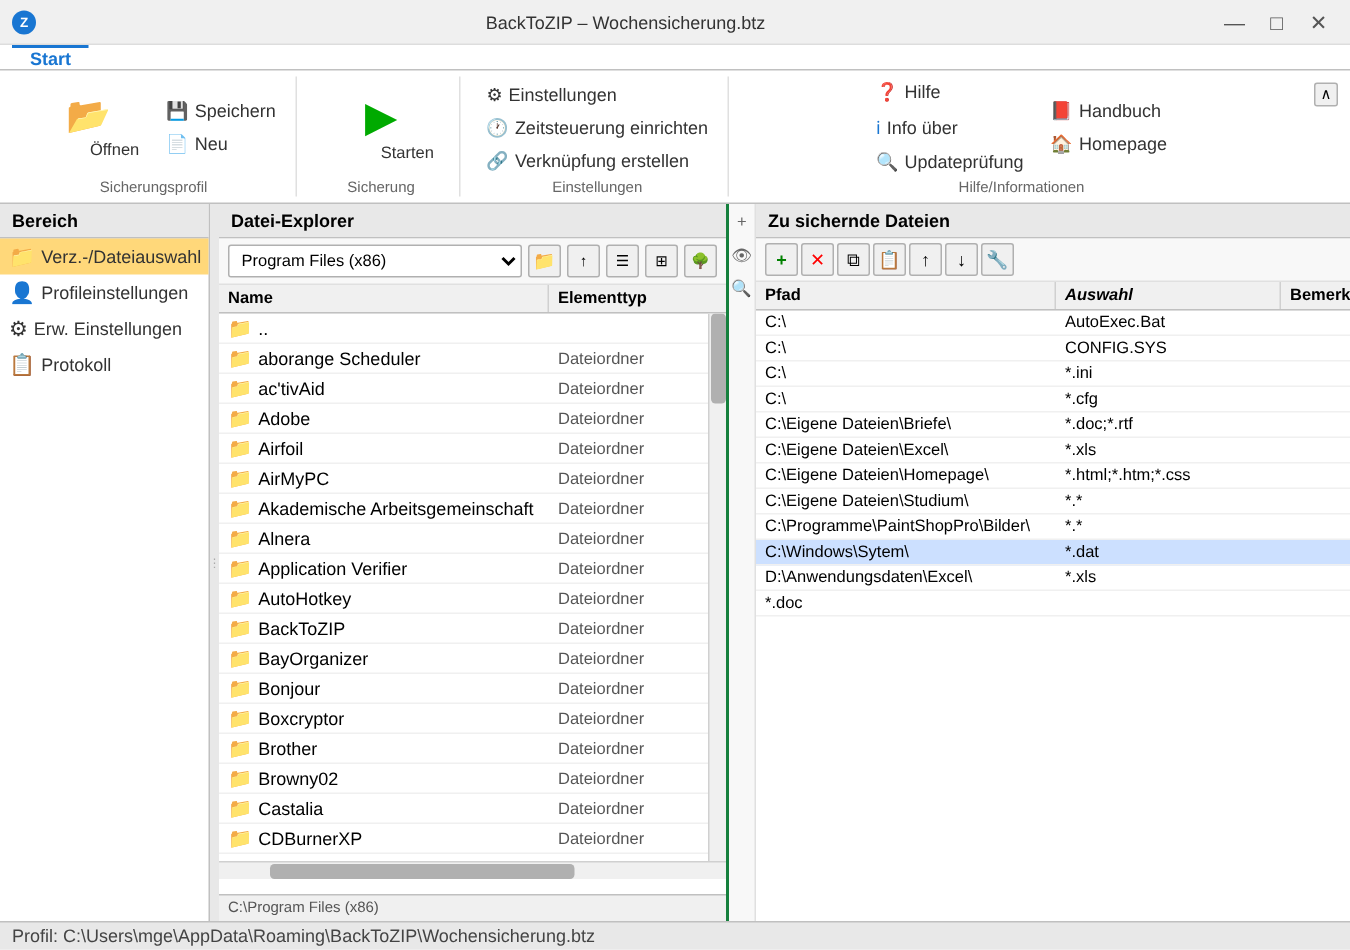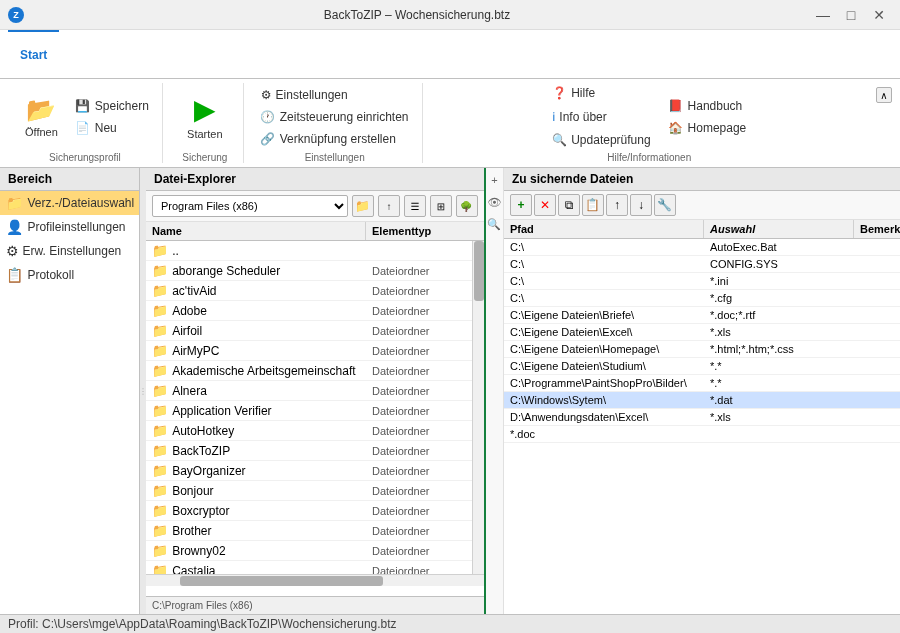--- a/index.html
+++ b/index.html
@@ -30,21 +30,21 @@
       background: #fff;
       border-bottom: 1px solid #c0c0c0;
       flex-shrink: 0;
     }
     .ribbon-tabs {
       display: flex;
       padding: 0 8px;
       border-bottom: 1px solid #c0c0c0;
     }
     .ribbon-tab {
-      padding: 16px 12px;
+      padding: 0 12px;
       font-size: 12px;
       cursor: pointer;
       border: none;
       background: transparent;
       color: #333;
     }
     .ribbon-tab.active {
       background: #fff;
       border-top: 2px solid #1976d2;
       color: #1976d2;
@@ -85,21 +85,21 @@
       justify-content: center;
       padding: 4px 8px;
       cursor: pointer;
       border: 1px solid transparent;
       background: transparent;
       border-radius: 3px;
       gap: 2px;
       min-width: 50px;
     }
     .ribbon-btn-icon { font-size: 24px; }
-    .ribbon-btn-label { font-size: 11px; text-align: center; color: #333; }
+    .ribbon-btn-label { font-size: 11px; text-align: center; color: #333; margin-left: 35px; }
     .ribbon-btn-small {
       display: flex;
       align-items: center;
       gap: 4px;
       padding: 2px 4px;
       cursor: pointer;
       border: 1px solid transparent;
       background: transparent;
       border-radius: 2px;
       font-size: 11px;

